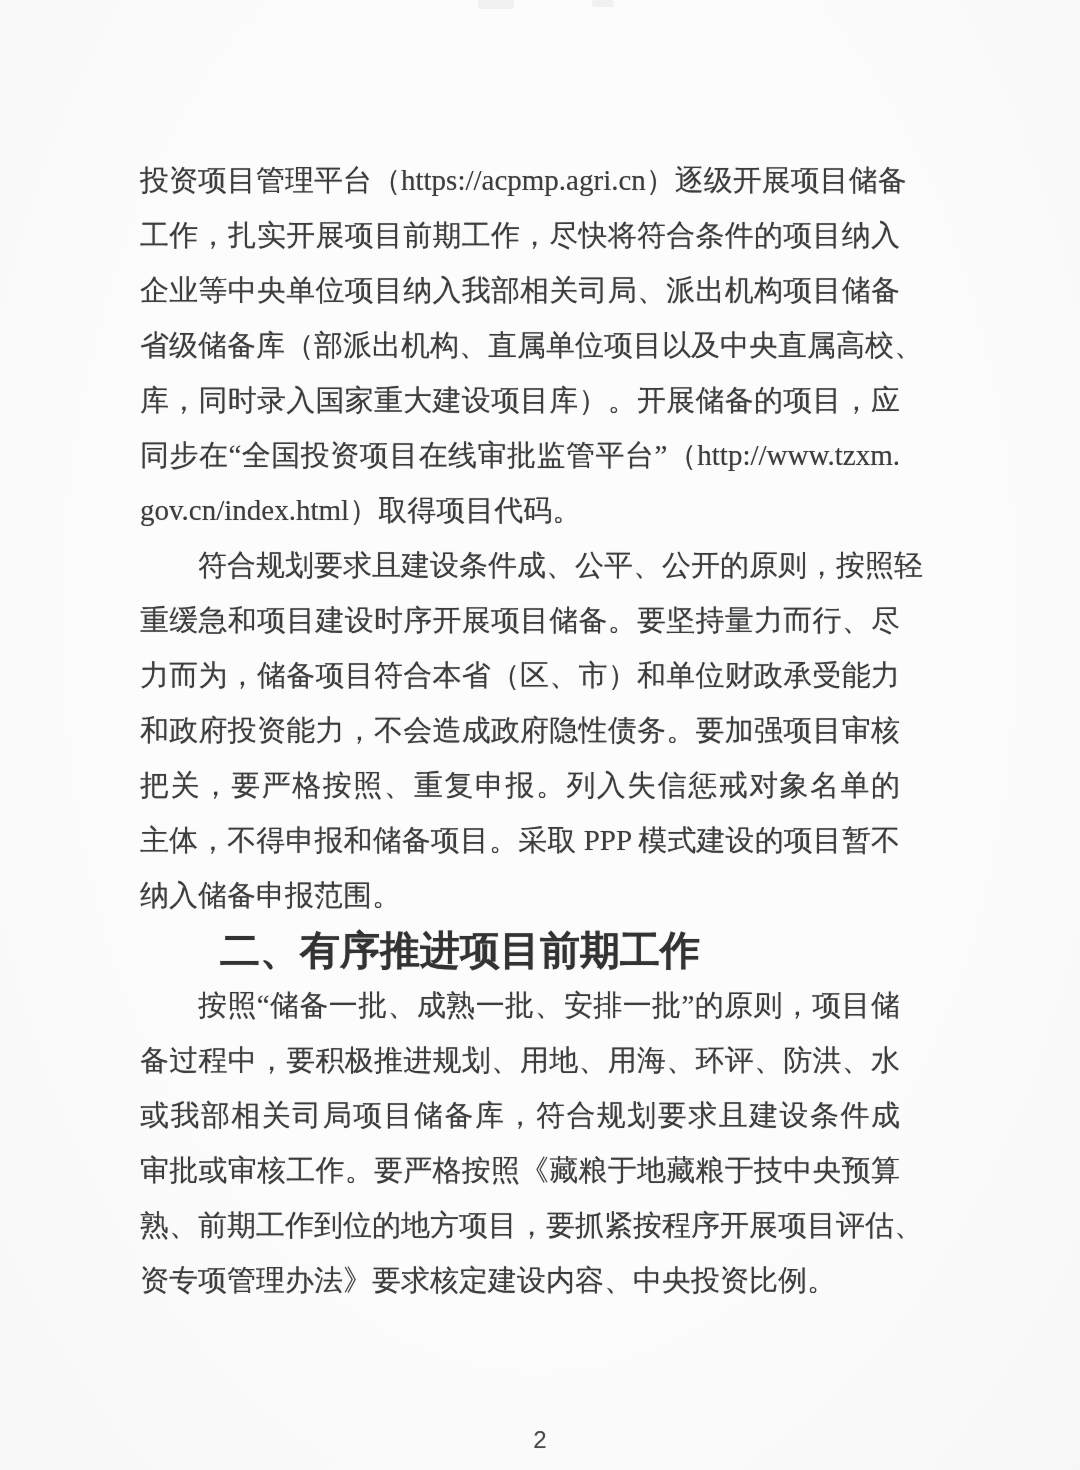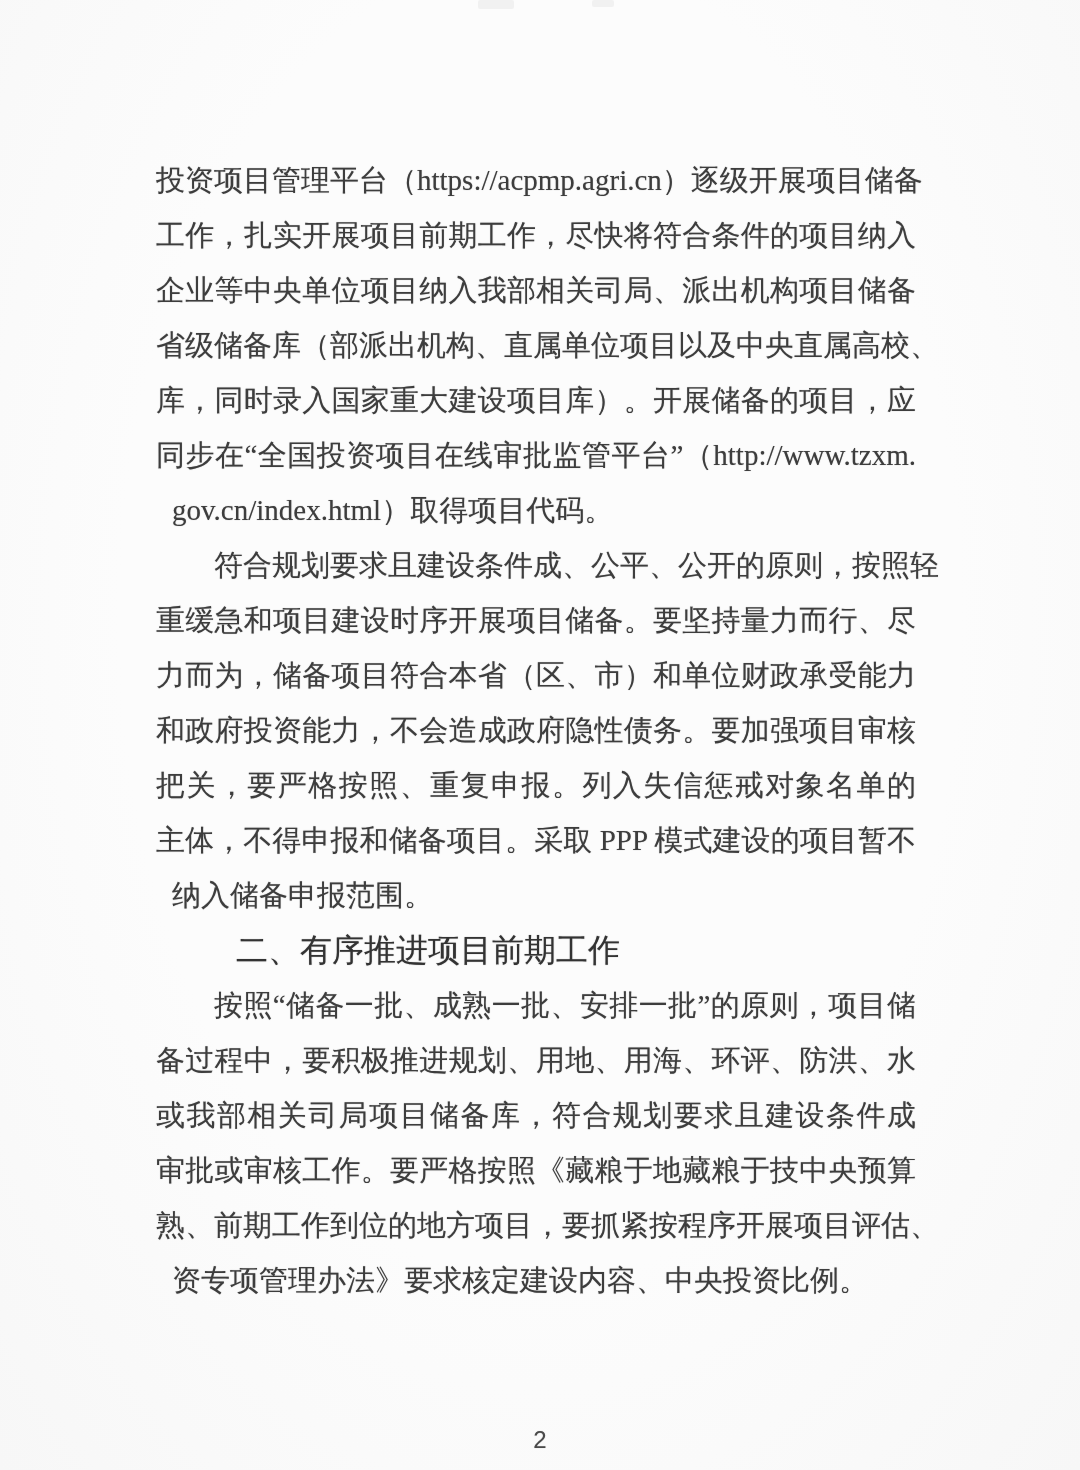--- a/index.html
+++ b/index.html
@@ -16,46 +16,45 @@
     background: radial-gradient(ellipse at 50% 42%, #fcfcfc 55%, #f7f7f7 100%);
     font-family: "Liberation Serif", serif;
   }
   .scan-artifact {
     position: absolute;
     background: #f1f1f1;
     border-radius: 2px;
   }
   .textblock {
     position: absolute;
-    left: 156px;
+    left: 140px;
     top: 153px;
     width: 760px;
     color: #3d3d3d;
     font-size: 29px;
     line-height: 55px;
     text-shadow: 0 0 1px rgba(61,61,61,0.45);
   }
   .para { margin: 0; }
   .line {
     height: 55px;
     text-align: justify;
     text-align-last: justify;
     white-space: nowrap;
   }
   .line.last {
     text-align-last: left;
-    margin-left: 16px;
   }
   .line.indent {
     text-indent: 2em;
   }
   .para.heading .line {
     font-family: "Liberation Sans", sans-serif;
-    font-weight: normal;
-    font-size: 32px;
+    font-weight: bold;
+    font-size: 40px;
     color: #333333;
     text-align-last: left;
     text-shadow: 0 0 1px rgba(51,51,51,0.55);
   }
   .footer {
     position: absolute;
     left: 0;
     width: 1080px;
     top: 1426px;
     text-align: center;

